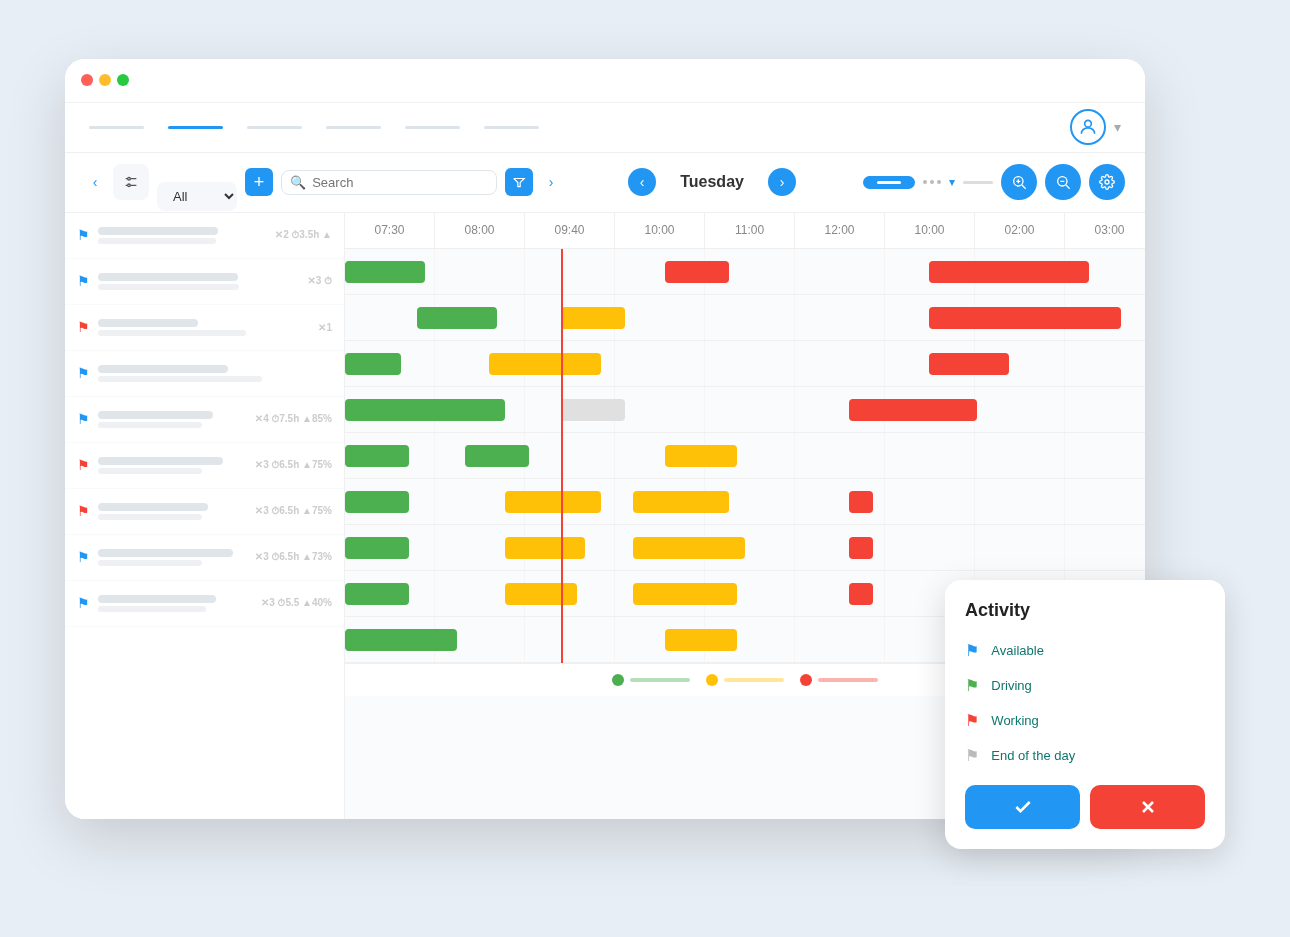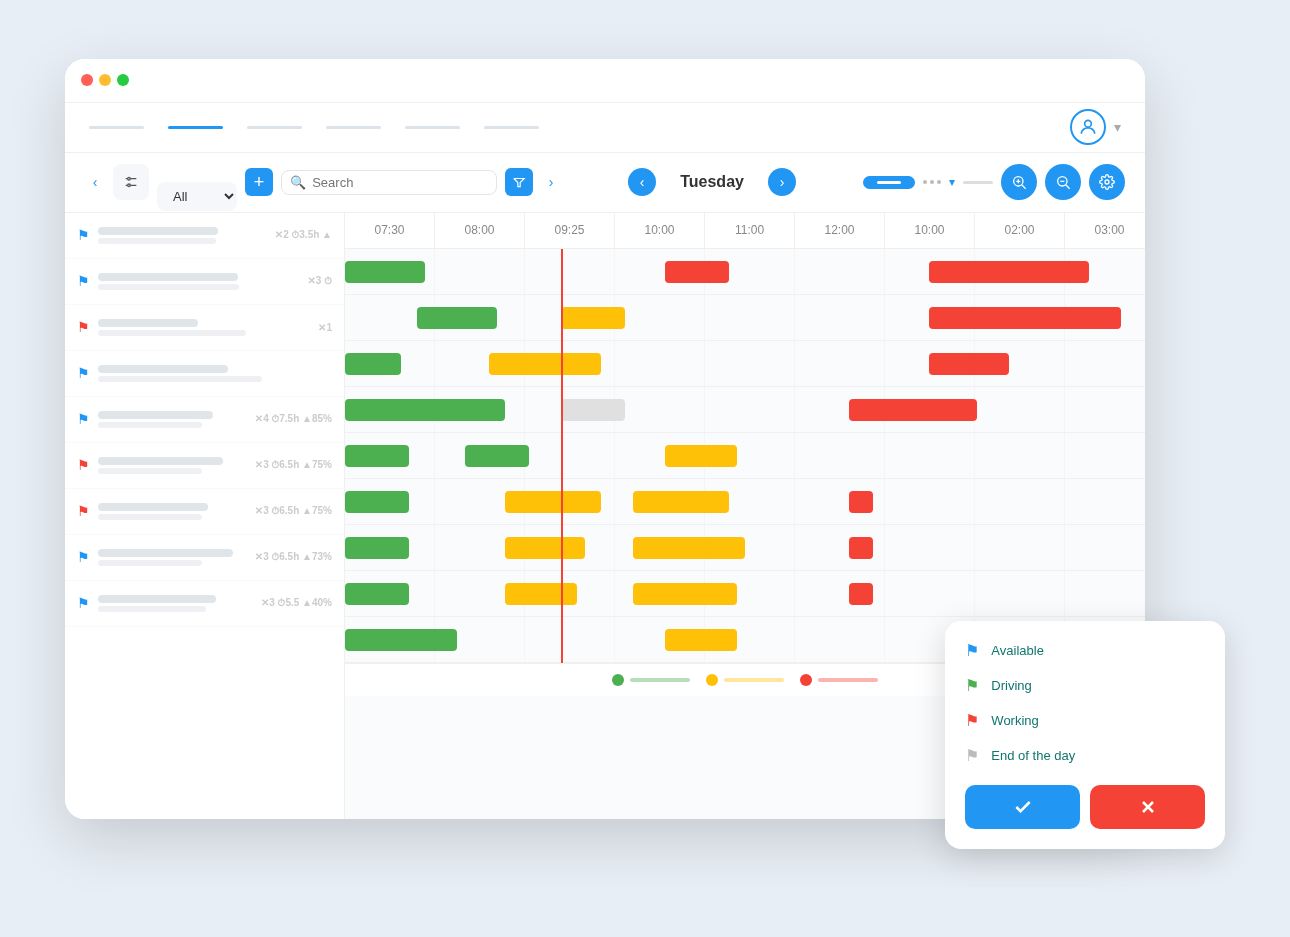--- a/index.html
+++ b/index.html
@@ -759,21 +759,21 @@
           </div>
 
         </div>
       </div>
 
       <div class="gantt-area" style="position:relative;">
 
         <div class="time-header">
           <div class="time-col">07:30</div>
           <div class="time-col">08:00</div>
-          <div class="time-col">09:25</div>
+          <div class="time-col">09:40</div>
           <div class="time-col">10:00</div>
           <div class="time-col">11:00</div>
           <div class="time-col">12:00</div>
           <div class="time-col">10:00</div>
           <div class="time-col">02:00</div>
           <div class="time-col">03:00</div>
 
         </div>
 
         <div class="gantt-rows" style="position:relative;">
@@ -942,20 +942,21 @@
             <div class="legend-dot" style="background:#f44336;"></div>
             <div class="legend-line" style="background:#f44336;opacity:0.4;"></div>
           </div>
         </div>
 
       </div>
     </div>
   </div>
 
   <div class="activity-panel">
+    <div class="activity-title">Activity</div>
 
     <div class="activity-item">
       <span class="activity-flag activity-flag-blue">⚑</span>
       <span class="activity-item-label">Available</span>
     </div>
 
     <div class="activity-item">
       <span class="activity-flag activity-flag-green">⚑</span>
       <span class="activity-item-label">Driving</span>
     </div>

